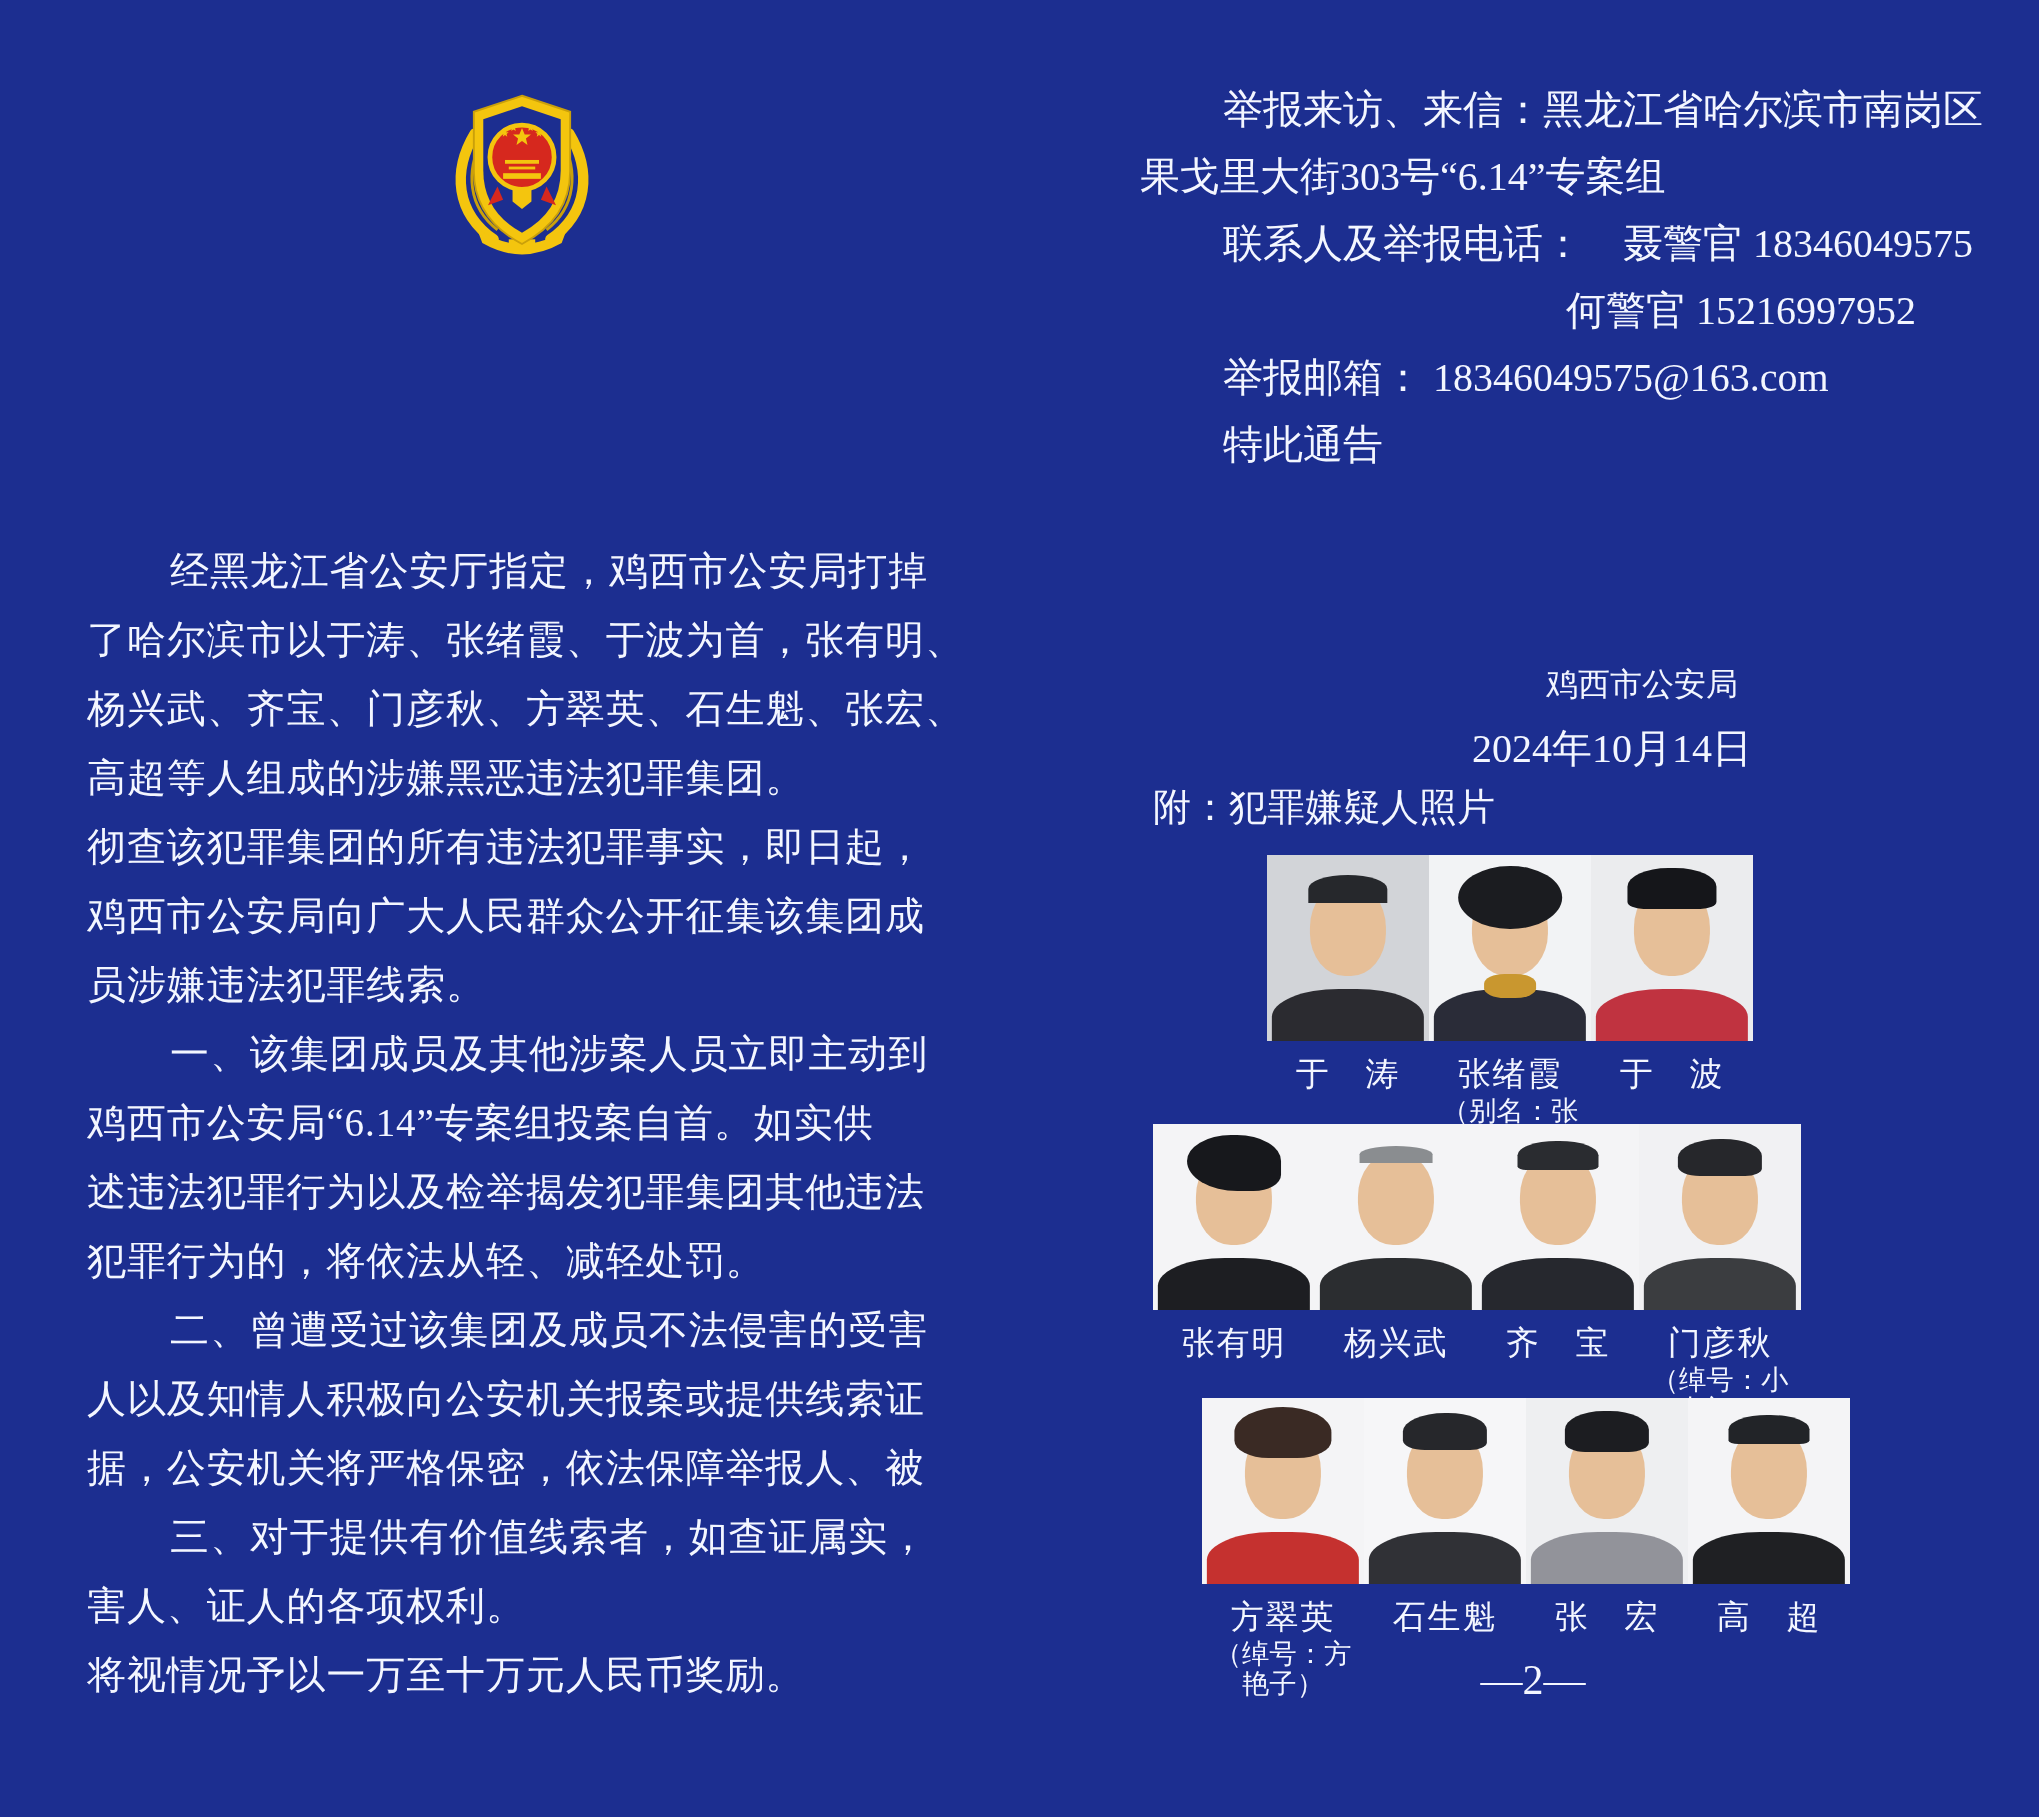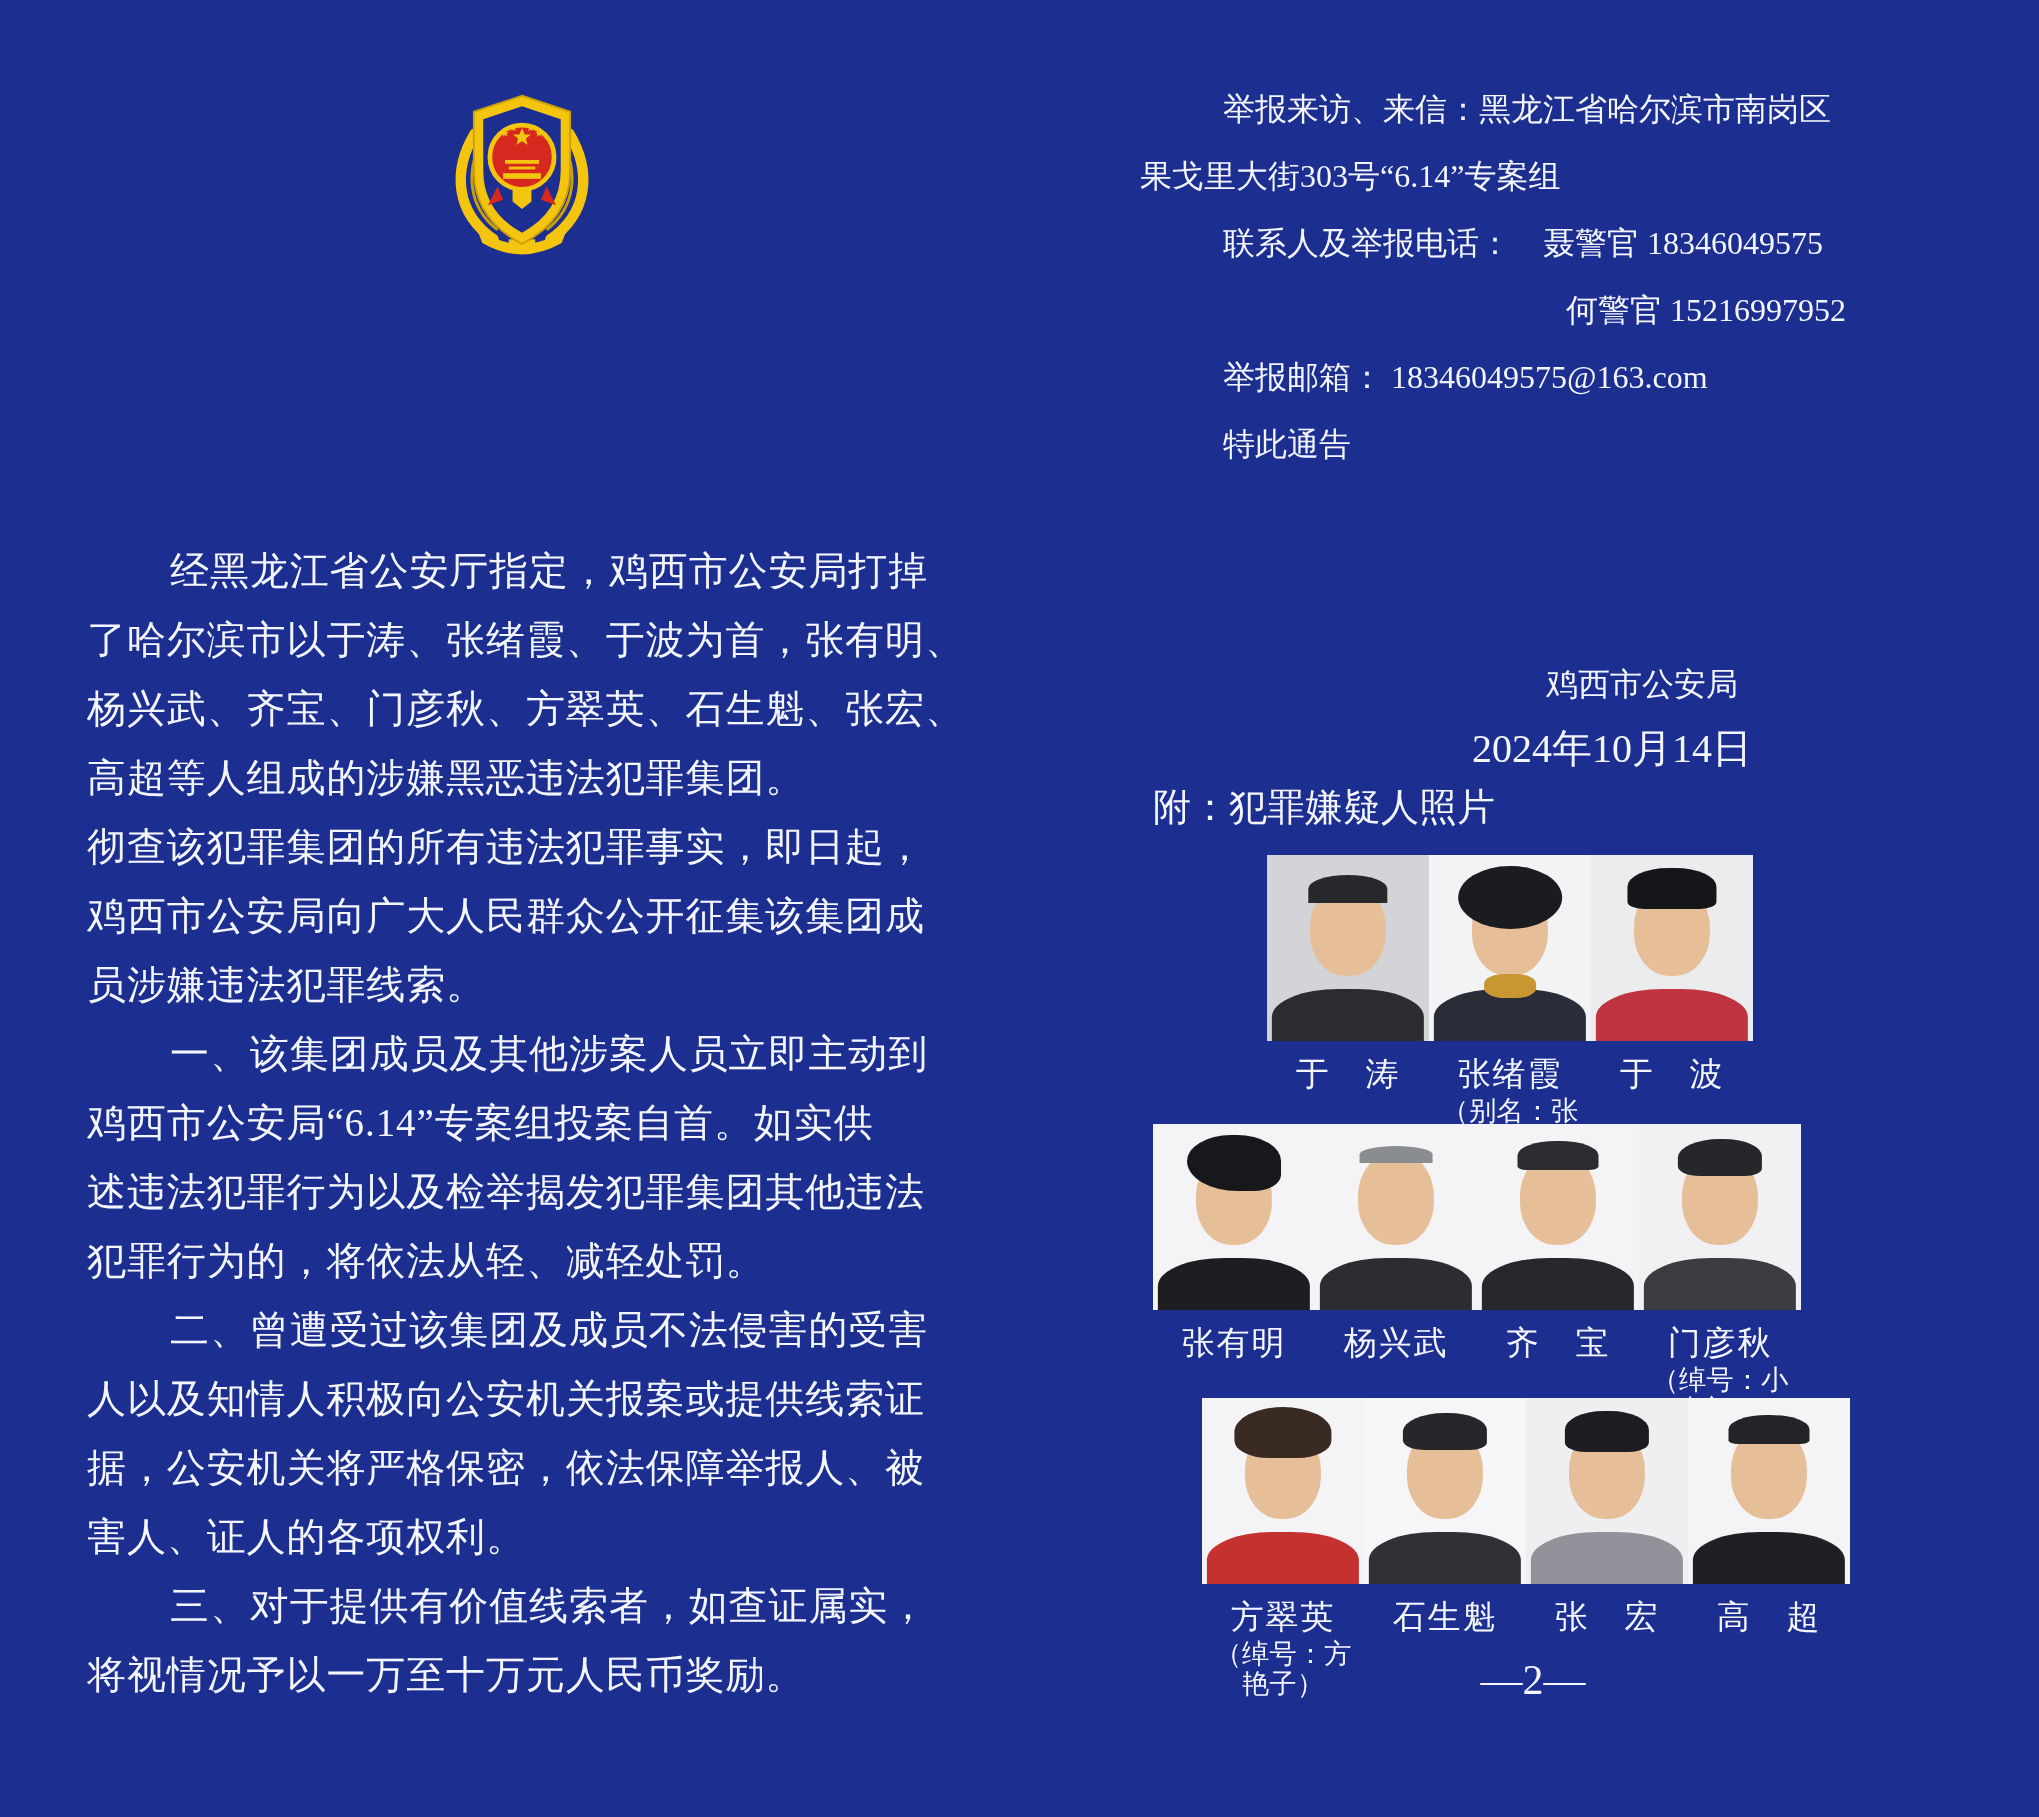--- a/index.html
+++ b/index.html
@@ -15,21 +15,21 @@
   .emblem{position:absolute;left:437px;top:78px;width:170px;height:180px;}
   .title-block{
     position:absolute;left:85px;top:299px;width:880px;
     text-align:center;font-weight:bold;font-size:54px;line-height:70px;letter-spacing:1.9px;
   }
   .body-block{position:absolute;left:87px;top:536px;width:823px;}
   .body-line{height:69px;line-height:69px;font-size:39px;letter-spacing:0.9px;white-space:nowrap;}
   .indent{text-indent:83px;}
   
   .contact-block{position:absolute;left:1140px;top:76px;width:795px;}
-  .contact-line{height:67px;line-height:67px;font-size:32px;white-space:nowrap;}
+  .contact-line{height:67px;line-height:67px;font-size:40px;white-space:nowrap;}
   .officer{padding-left:426px;}
   .sig-agency{position:absolute;left:1486px;top:662px;width:312px;text-align:center;font-size:32px;line-height:44px;}
   .sig-date{position:absolute;left:1472px;top:727px;width:341px;text-align:left;font-size:40px;line-height:44px;}
   .attachment{position:absolute;left:1153px;top:785px;font-size:38px;line-height:44px;}
   
   .row{position:absolute;display:flex;}
   .row1{left:1267px;top:855px;}
   .row2{left:1153px;top:1124px;}
   .row3{left:1202px;top:1398px;}
   .cell{width:162px;flex:0 0 162px;}
@@ -113,23 +113,23 @@
       <div class="body-line">述违法犯罪行为以及检举揭发犯罪集团其他违法</div>
 
       <div class="body-line">犯罪行为的，将依法从轻、减轻处罚。</div>
 
       <div class="body-line indent">二、曾遭受过该集团及成员不法侵害的受害</div>
 
       <div class="body-line">人以及知情人积极向公安机关报案或提供线索证</div>
 
       <div class="body-line">据，公安机关将严格保密，依法保障举报人、被</div>
 
+      <div class="body-line indent">三、对于提供有价值线索者，如查证属实，</div>
+
       <div class="body-line">害人、证人的各项权利。</div>
-
-      <div class="body-line indent">三、对于提供有价值线索者，如查证属实，</div>
 
       <div class="body-line">将视情况予以一万至十万元人民币奖励。</div>
     </div>
 
   <div class="contact-block">
 
       <div class="contact-line indent">举报来访、来信：黑龙江省哈尔滨市南岗区</div>
 
       <div class="contact-line">果戈里大街303号“6.14”专案组</div>
 

